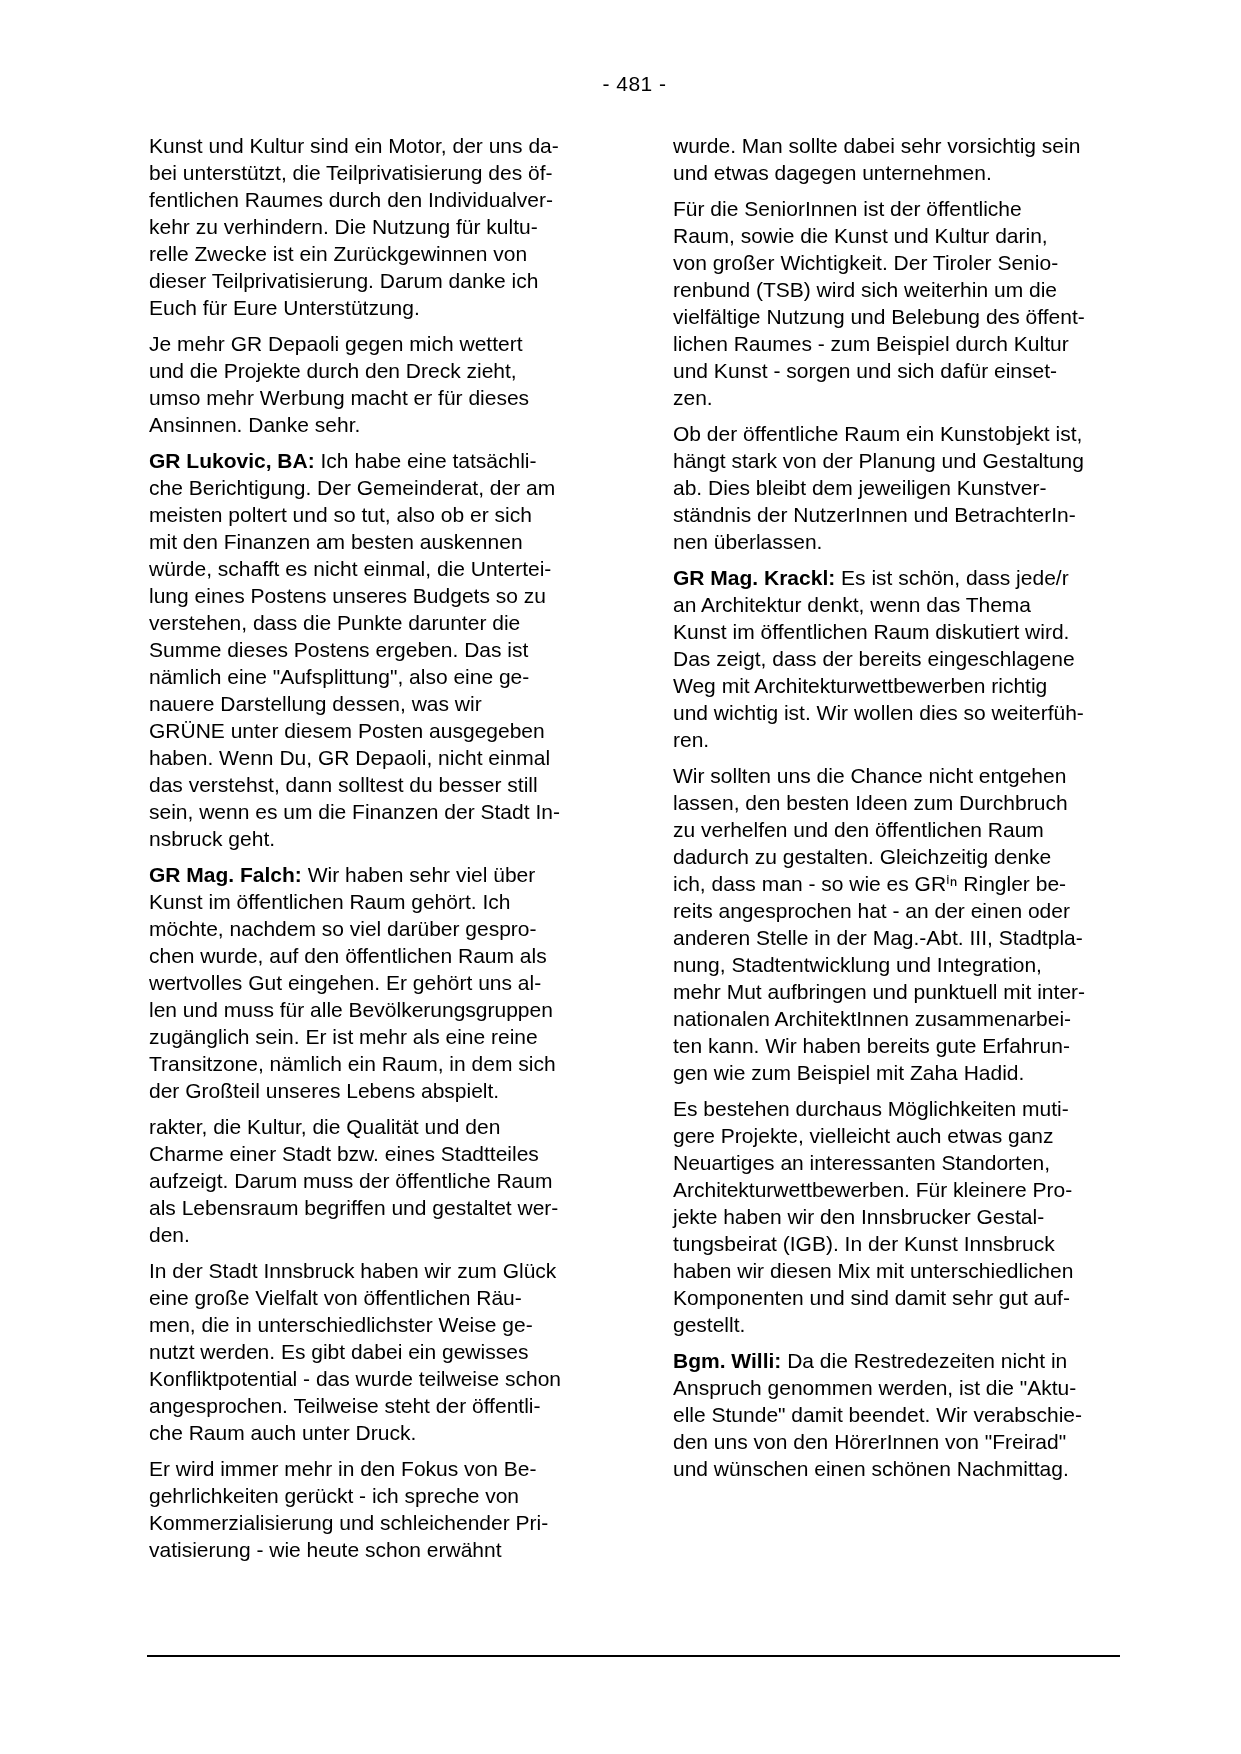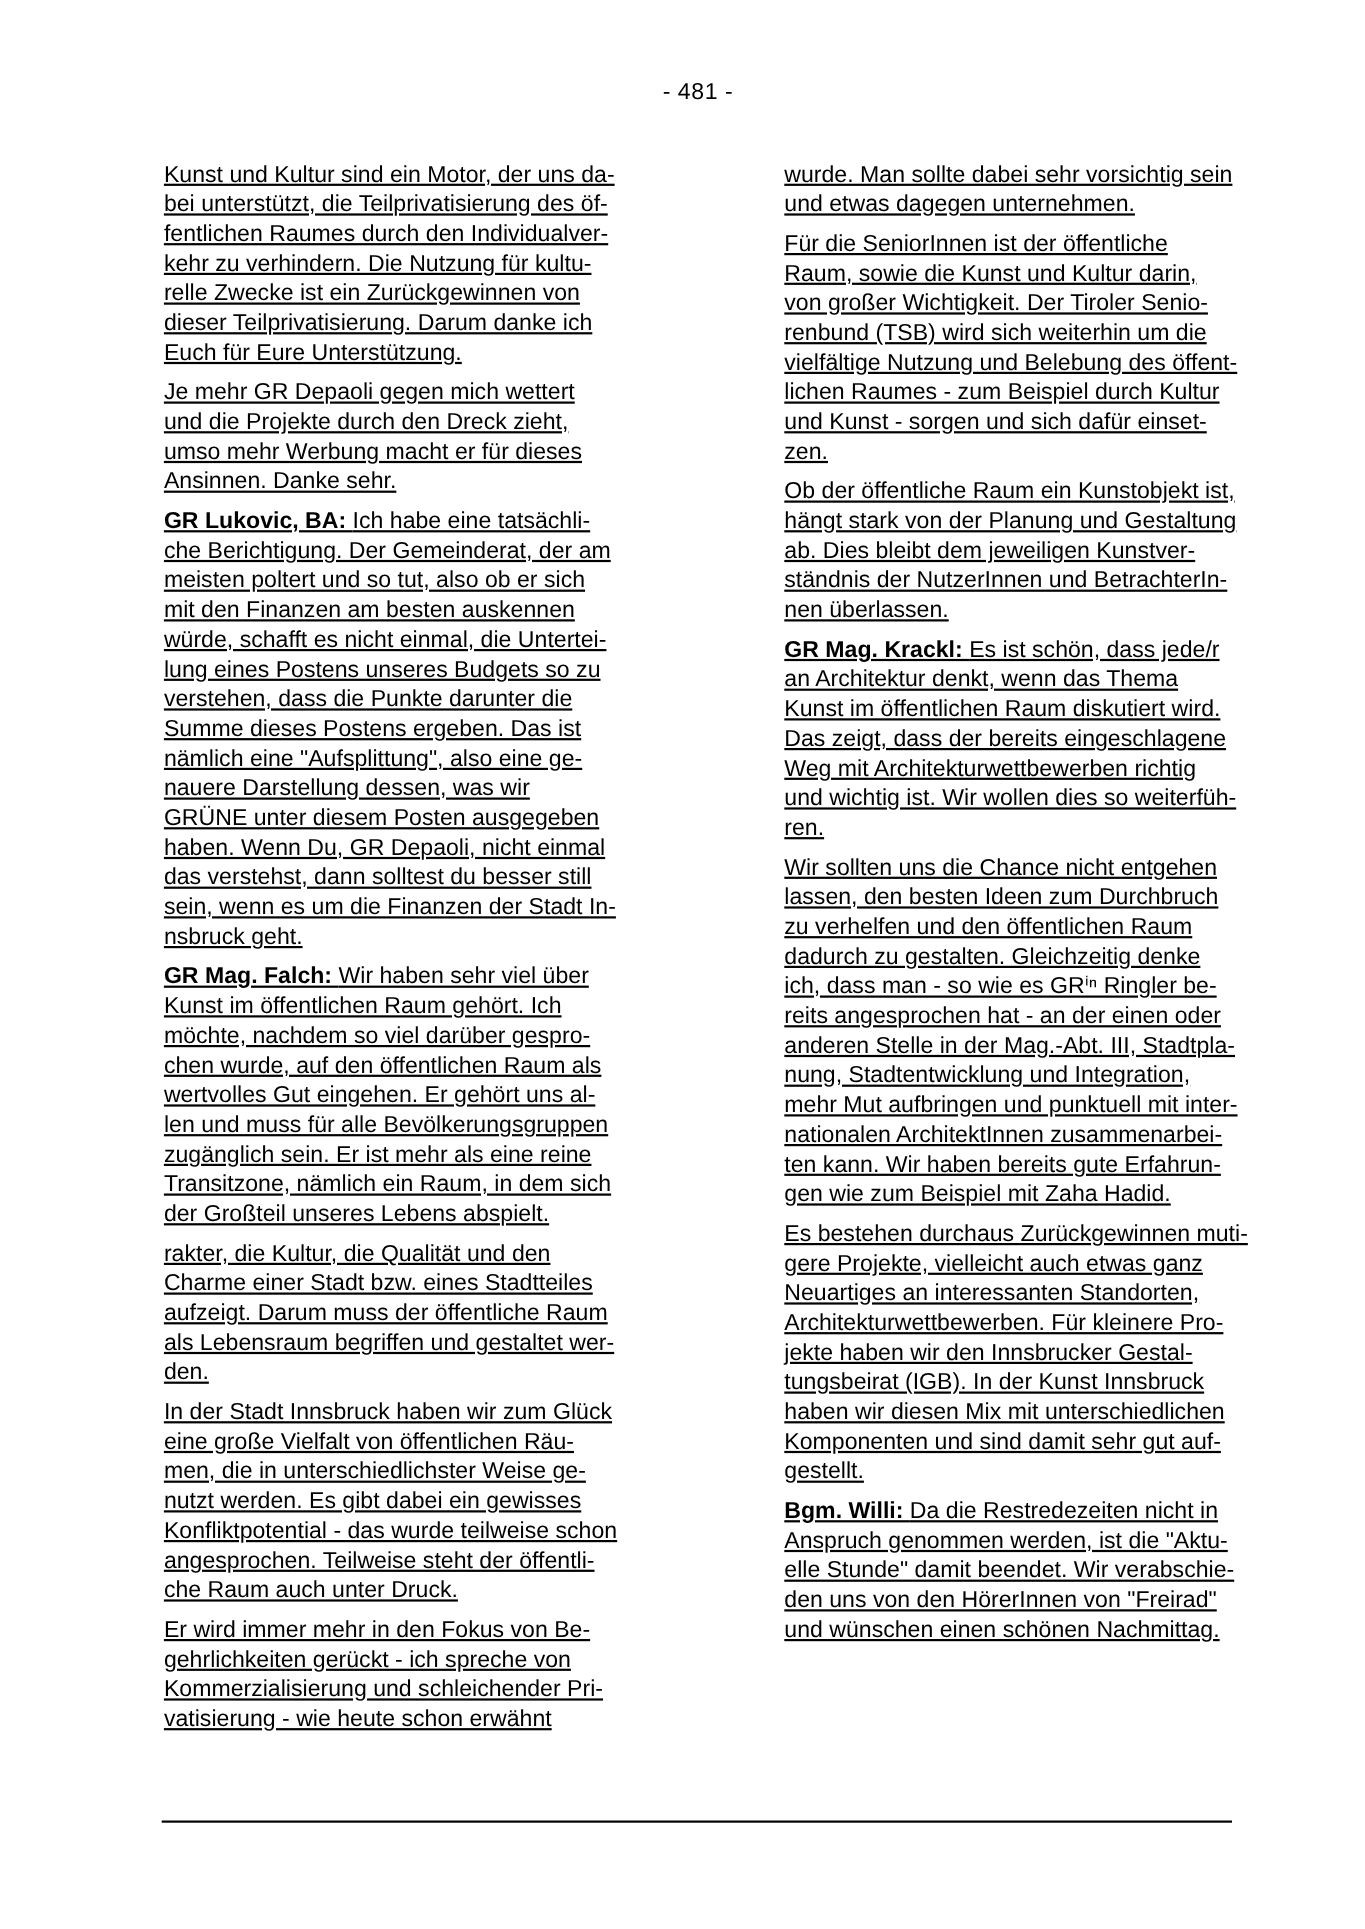--- a/index.html
+++ b/index.html
@@ -14,24 +14,23 @@
   .page-number {
     position: absolute;
     top: 72px; left: 14px;
     width: 1241px;
     text-align: center;
     font-size: 21px;
     letter-spacing: 0.5px;
   }
   .columns {
     position: absolute;
-    top: 145px; left: 149px;
+    top: 132px; left: 149px;
     display: flex;
-    gap: 112px;
-    text-decoration: underline;
+    gap: 72px;
   }
   .col { width: 452px; }
   .para {
     margin: 0 0 9px 0;
     padding: 0;
     font-size: 21px;
     line-height: 27px;
   }
   .line {
     display: block;
@@ -163,21 +162,21 @@
         <span class="line">ich, dass man - so wie es GRⁱⁿ Ringler be-</span>
         <span class="line">reits angesprochen hat - an der einen oder</span>
         <span class="line">anderen Stelle in der Mag.-Abt. III, Stadtpla-</span>
         <span class="line">nung, Stadtentwicklung und Integration,</span>
         <span class="line">mehr Mut aufbringen und punktuell mit inter-</span>
         <span class="line">nationalen ArchitektInnen zusammenarbei-</span>
         <span class="line">ten kann. Wir haben bereits gute Erfahrun-</span>
         <span class="line">gen wie zum Beispiel mit Zaha Hadid.</span>
       </p>
       <p class="para">
-        <span class="line">Es bestehen durchaus Zurückgewinnen muti-</span>
+        <span class="line">Es bestehen durchaus Möglichkeiten muti-</span>
         <span class="line">gere Projekte, vielleicht auch etwas ganz</span>
         <span class="line">Neuartiges an interessanten Standorten,</span>
         <span class="line">Architekturwettbewerben. Für kleinere Pro-</span>
         <span class="line">jekte haben wir den Innsbrucker Gestal-</span>
         <span class="line">tungsbeirat (IGB). In der Kunst Innsbruck</span>
         <span class="line">haben wir diesen Mix mit unterschiedlichen</span>
         <span class="line">Komponenten und sind damit sehr gut auf-</span>
         <span class="line">gestellt.</span>
       </p>
       <p class="para">

